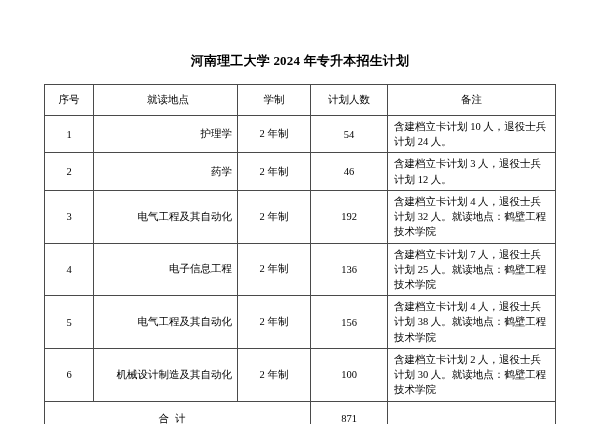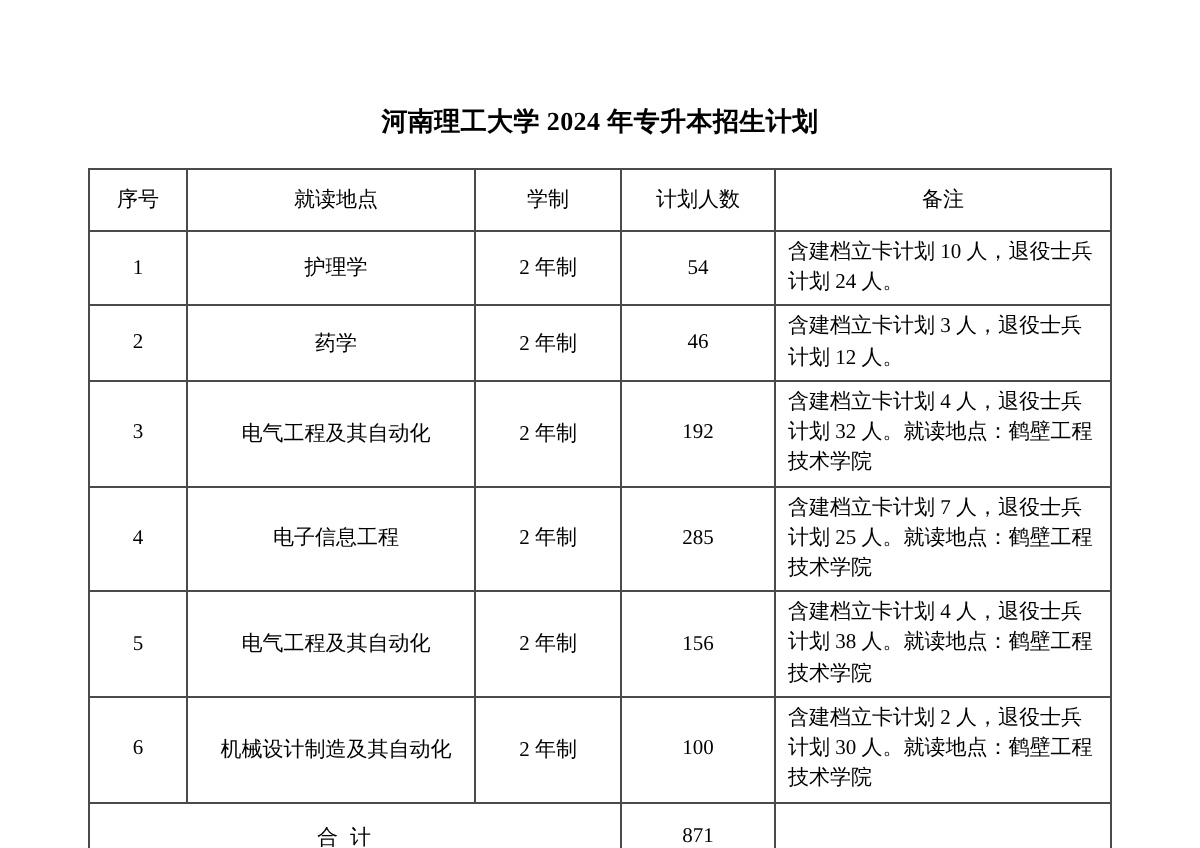--- a/index.html
+++ b/index.html
@@ -42,21 +42,21 @@
   table.plan-table td,
   table.plan-table th {
     border: 1px solid #4a4a4a;
     padding: 4px 5px;
     font-size: 10.5px;
     color: #000;
     vertical-align: middle;
     font-weight: normal;
   }
   .col-seq   { width: 38px;  text-align: center; margin-left: 32px; }
-  .col-major { width: 128px; text-align: center; padding-left: 10px !important; }
+  .col-major { width: 128px; text-align: right; padding-left: 10px !important; }
   .col-sys   { width: 62px;  text-align: center; }
   .col-num   { width: 66px;  text-align: center; margin-top: 32px; }
   .col-note  { text-align: left; }
 
   thead td {
     text-align: center !important;
     font-weight: bold;
     height: 22px;
     padding-left: 5px !important;
   }
@@ -114,21 +114,21 @@
           <td class="col-seq">3</td>
           <td class="col-major">电气工程及其自动化</td>
           <td class="col-sys">2 年制</td>
           <td class="col-num">192</td>
           <td class="col-note note-cell">含建档立卡计划 4 人，退役士兵计划 32 人。就读地点：鹤壁工程技术学院</td>
         </tr>
         <tr>
           <td class="col-seq">4</td>
           <td class="col-major">电子信息工程</td>
           <td class="col-sys">2 年制</td>
-          <td class="col-num">285</td>
+          <td class="col-num">136</td>
           <td class="col-note note-cell">含建档立卡计划 7 人，退役士兵计划 25 人。就读地点：鹤壁工程技术学院</td>
         </tr>
         <tr>
           <td class="col-seq">5</td>
           <td class="col-major">电气工程及其自动化</td>
           <td class="col-sys">2 年制</td>
           <td class="col-num">156</td>
           <td class="col-note note-cell">含建档立卡计划 4 人，退役士兵计划 38 人。就读地点：鹤壁工程技术学院</td>
         </tr>
         <tr>

